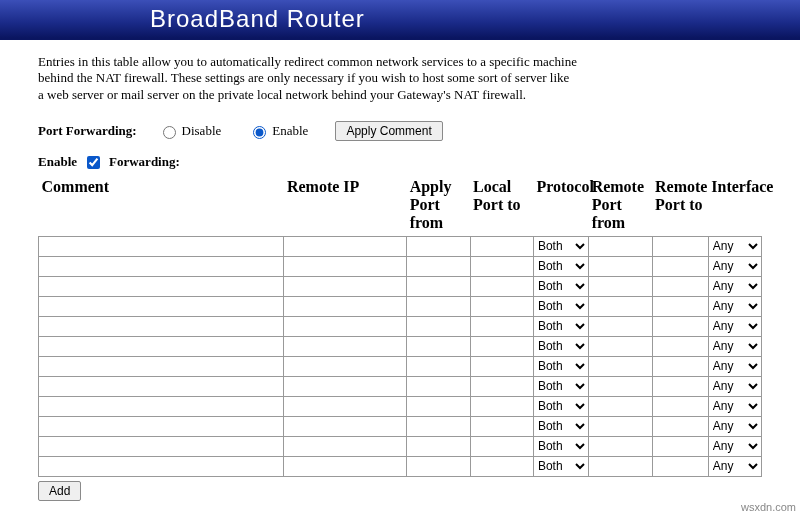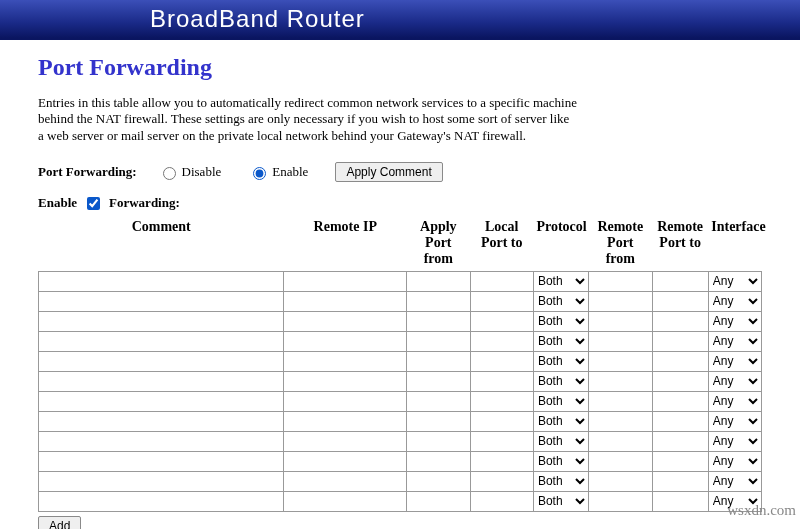--- a/index.html
+++ b/index.html
@@ -58,23 +58,23 @@
     cursor: pointer;
   }
   .app-row { display:flex; align-items:center; gap:6px; margin-bottom:4px;}
   select.app-select { width: 270px; font-family: Arial, sans-serif; font-size:12px; padding:1px 2px;}
   table.pf-table {
     border-collapse: collapse;
     width: 100%;
     table-layout: fixed;
   }
   table.pf-table th {
-    text-align: center;
+    text-align: left;
     font-weight: bold;
-    font-size: 14px;
+    font-size: 16px;
     padding: 2px 3px 4px 3px;
     vertical-align: top;
   }
   table.pf-table td {
     border: 1px solid #999;
     padding: 0;
     height: 20px;
     vertical-align: middle;
   }
   table.pf-table td input[type=text] {
@@ -89,38 +89,37 @@
   .col-localip  { width: 120px; }
   .col-lpfrom   { width: 62px; }
   .col-lpto     { width: 62px; }
   .col-proto    { width: 54px; }
   .col-rpfrom   { width: 62px; }
   .col-rpto     { width: 55px; }
   .col-iface    { width: 52px; }
   .watermark {
     position: fixed;
     right: 4px;
-    bottom: 10px;
-    font-family: Liberation Serif, serif;
-    font-size: 15px;
+    bottom: 16px;
+    font-family: Liberation Sans, sans-serif;
+    font-size: 11px;
     color: #888;
   }
   .add-wrap { margin-top:4px; }
   input[type=radio], input[type=checkbox]{ accent-color:#0a58ca; }
 </style>
 </head>
 <body>
 
 <div class="header-banner">
   <span class="header-title">BroadBand Router</span>
 </div>
 
 <div class="content">
 
-  <h1 class="page-title">Port Forwarding</h1>
 
   <div class="description">Entries in this table allow you to automatically redirect common network services to a specific machine behind the NAT firewall. These settings are only necessary if you wish to host some sort of server like a web server or mail server on the private local network behind your Gateway's NAT firewall.</div>
 
   <div class="pf-row">
     <span class="bold">Port Forwarding:</span>
     <label class="radio-wrap">
       <input type="radio" name="pf" style="">
       <span>Disable</span>
     </label>
     <label class="radio-wrap">

